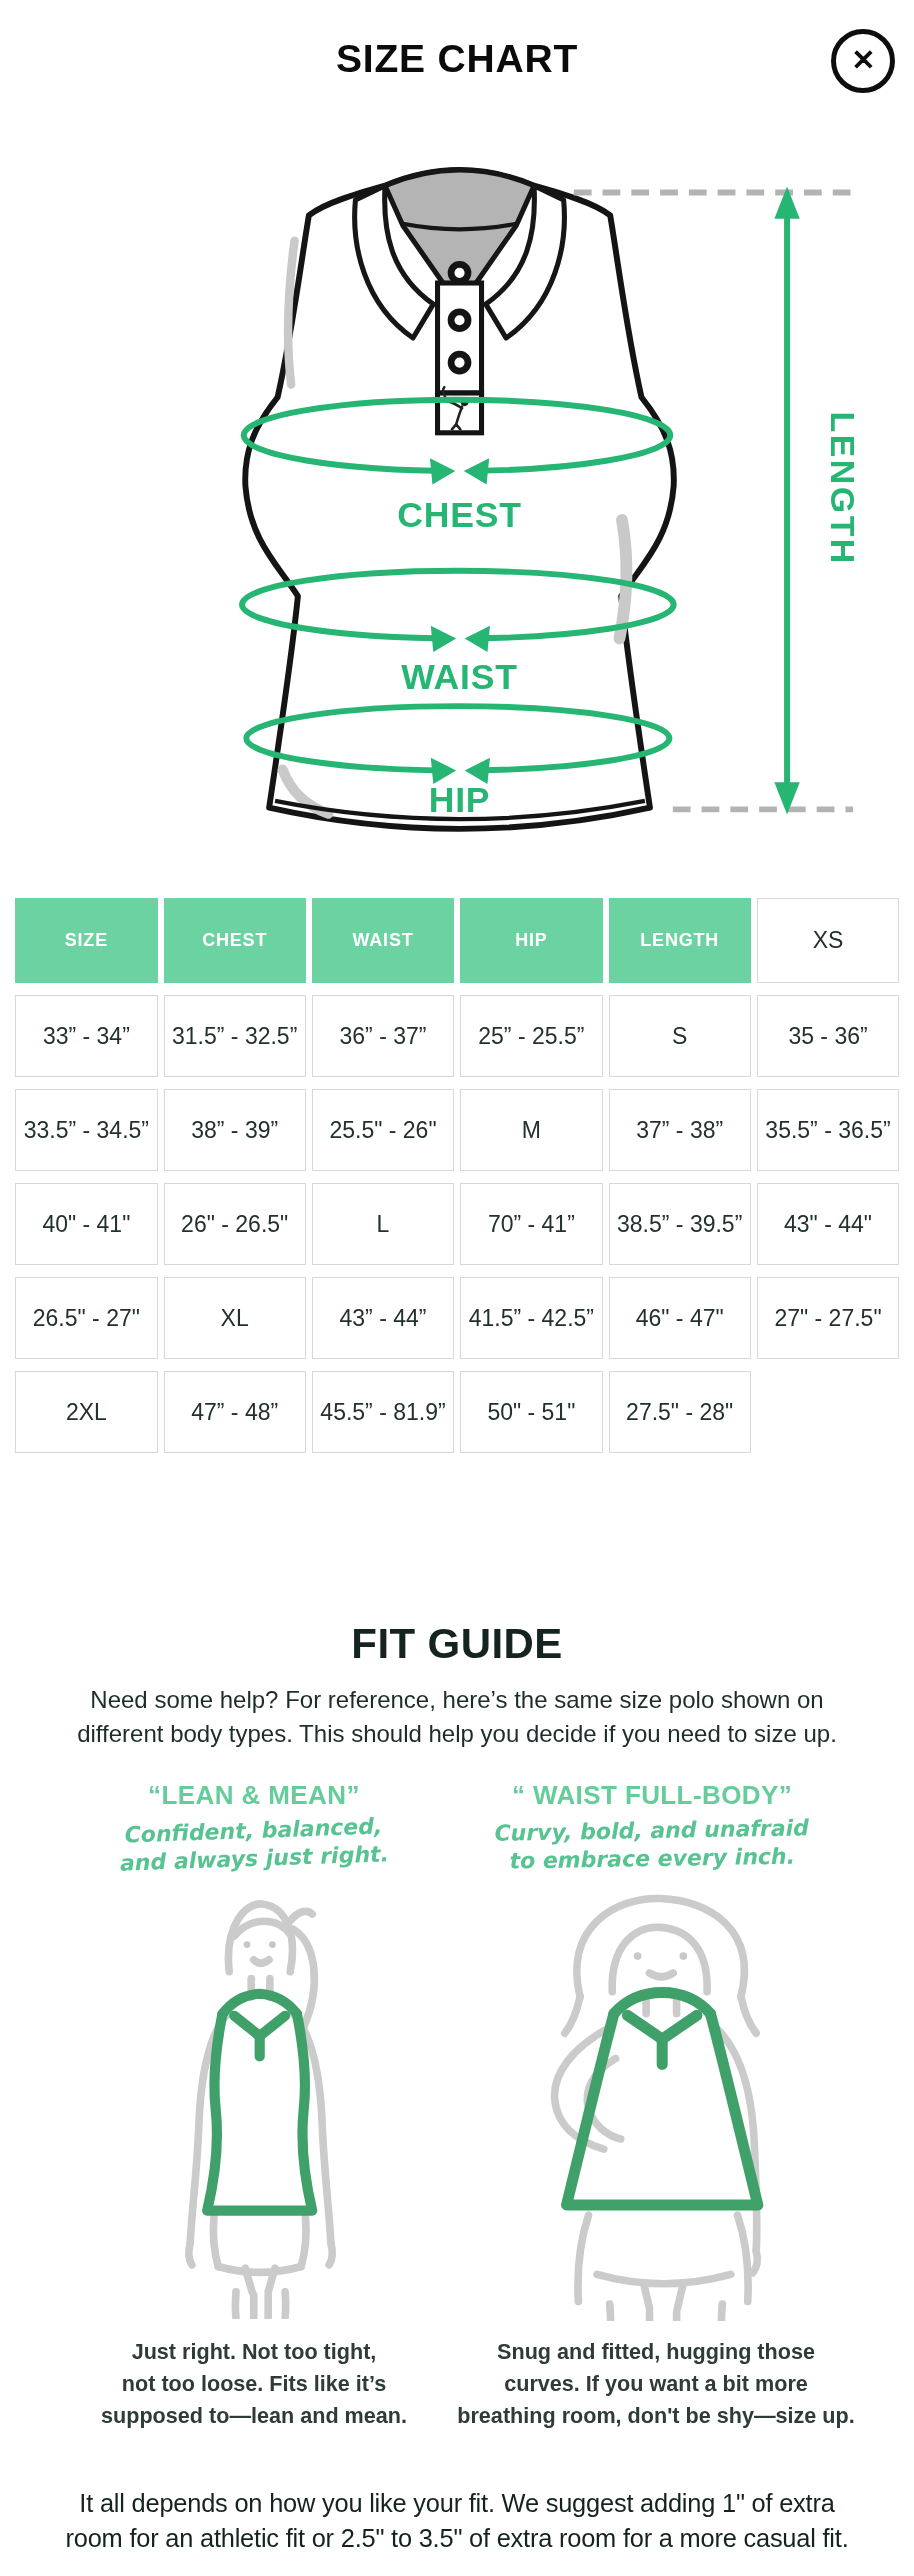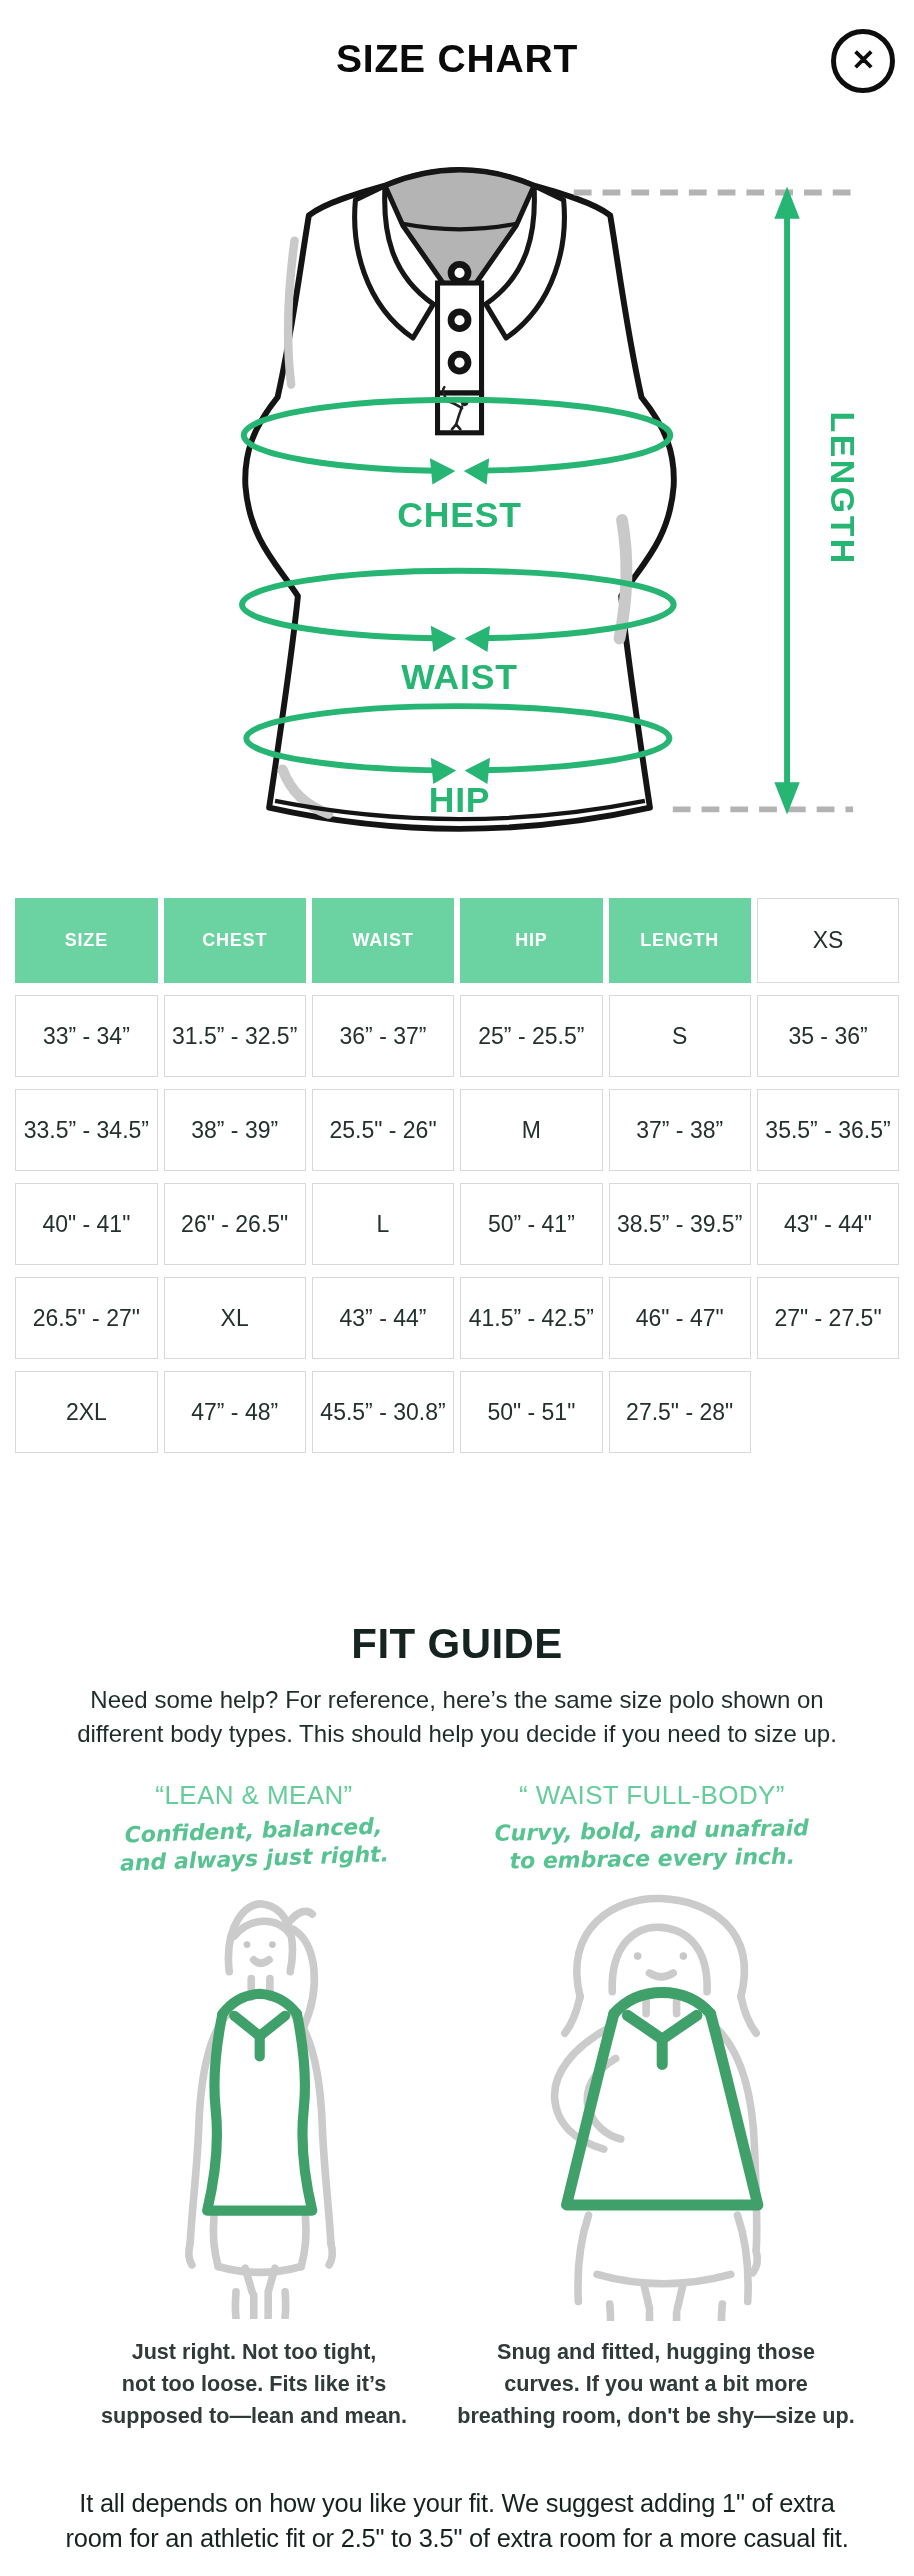--- a/index.html
+++ b/index.html
@@ -43,21 +43,21 @@
     position:absolute;top:1608px;left:0;width:914px;text-align:center;
     font-size:42px;font-weight:800;letter-spacing:0.4px;color:#152420;
   }
   .fit-intro{
     position:absolute;top:1671px;left:50%;transform:translateX(-50%);width:830px;
     text-align:center;font-size:24px;font-weight:500;color:#1d2d2a;
     line-height:34px;white-space:pre-line;
   }
   .fit-col-heading{
     position:absolute;top:1768px;width:406px;text-align:center;
-    font-size:26px;font-weight:400;letter-spacing:0.4px;color:#64CD99;
+    font-size:26px;font-weight:700;letter-spacing:0.4px;color:#64CD99;
   }
   .fit-col-heading.left{left:51px;}
   .fit-col-heading.right{left:449px;}
   .fit-tagline{
     position:absolute;top:1805px;width:406px;text-align:center;
     font-family:"DejaVu Sans", sans-serif;font-style:italic;font-weight:600;
     font-size:22px;color:#56C391;line-height:28px;white-space:pre-line;
   }
   .fit-tagline.left{left:51px;transform:rotate(-2deg);}
   .fit-tagline.right{left:449px;transform:rotate(-1deg);}
@@ -186,34 +186,34 @@
     <div class="cell">38” - 39”</div>
     <div class="cell">25.5" - 26"</div>
 
     <div class="cell">M</div>
     <div class="cell">37” - 38”</div>
     <div class="cell">35.5” - 36.5”</div>
     <div class="cell">40" - 41"</div>
     <div class="cell">26" - 26.5"</div>
 
     <div class="cell">L</div>
-    <div class="cell">50” - 41”</div>
+    <div class="cell">70” - 41”</div>
     <div class="cell">38.5” - 39.5”</div>
     <div class="cell">43" - 44"</div>
     <div class="cell">26.5" - 27"</div>
 
     <div class="cell">XL</div>
     <div class="cell">43” - 44”</div>
     <div class="cell">41.5” - 42.5”</div>
     <div class="cell">46" - 47"</div>
     <div class="cell">27" - 27.5"</div>
 
     <div class="cell">2XL</div>
     <div class="cell">47” - 48”</div>
-    <div class="cell">45.5” - 30.8”</div>
+    <div class="cell">45.5” - 81.9”</div>
     <div class="cell">50" - 51"</div>
     <div class="cell">27.5" - 28"</div>
   </div>
 
   <div class="fit-title">FIT GUIDE</div>
   <div class="fit-intro">Need some help? For reference, here’s the same size polo shown on
 different body types. This should help you decide if you need to size up.</div>
 
   <div class="fit-col-heading left">“LEAN &amp; MEAN”</div>
   <div class="fit-col-heading right">“ WAIST FULL-BODY”</div>

